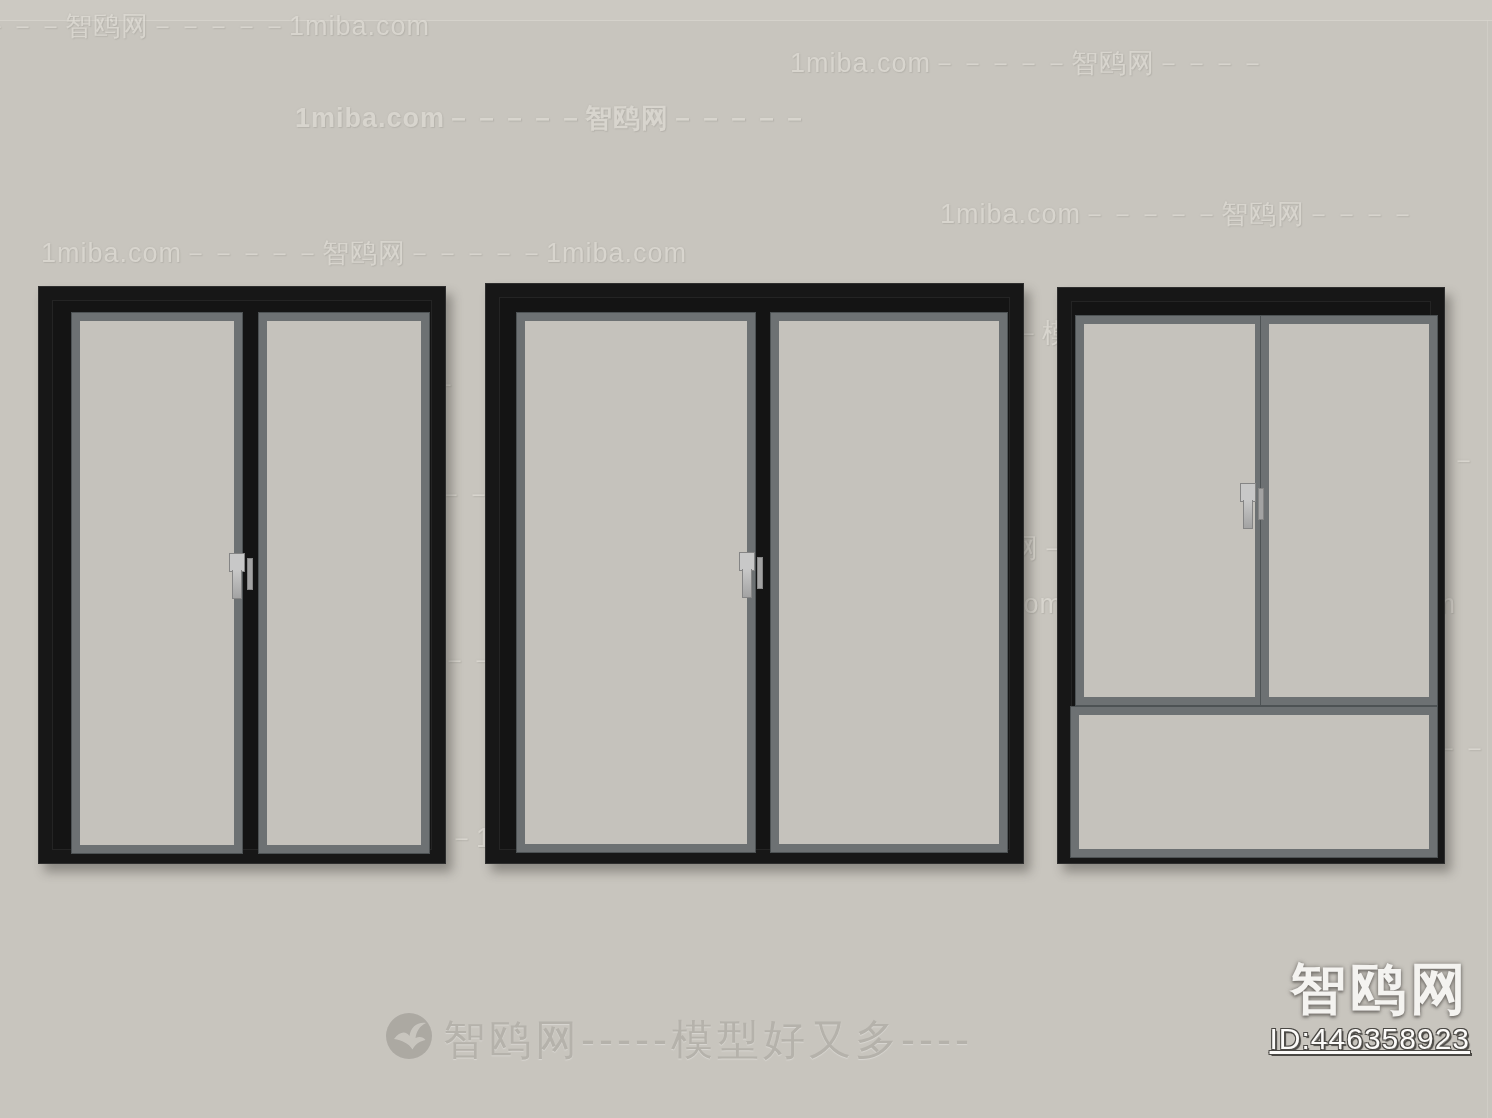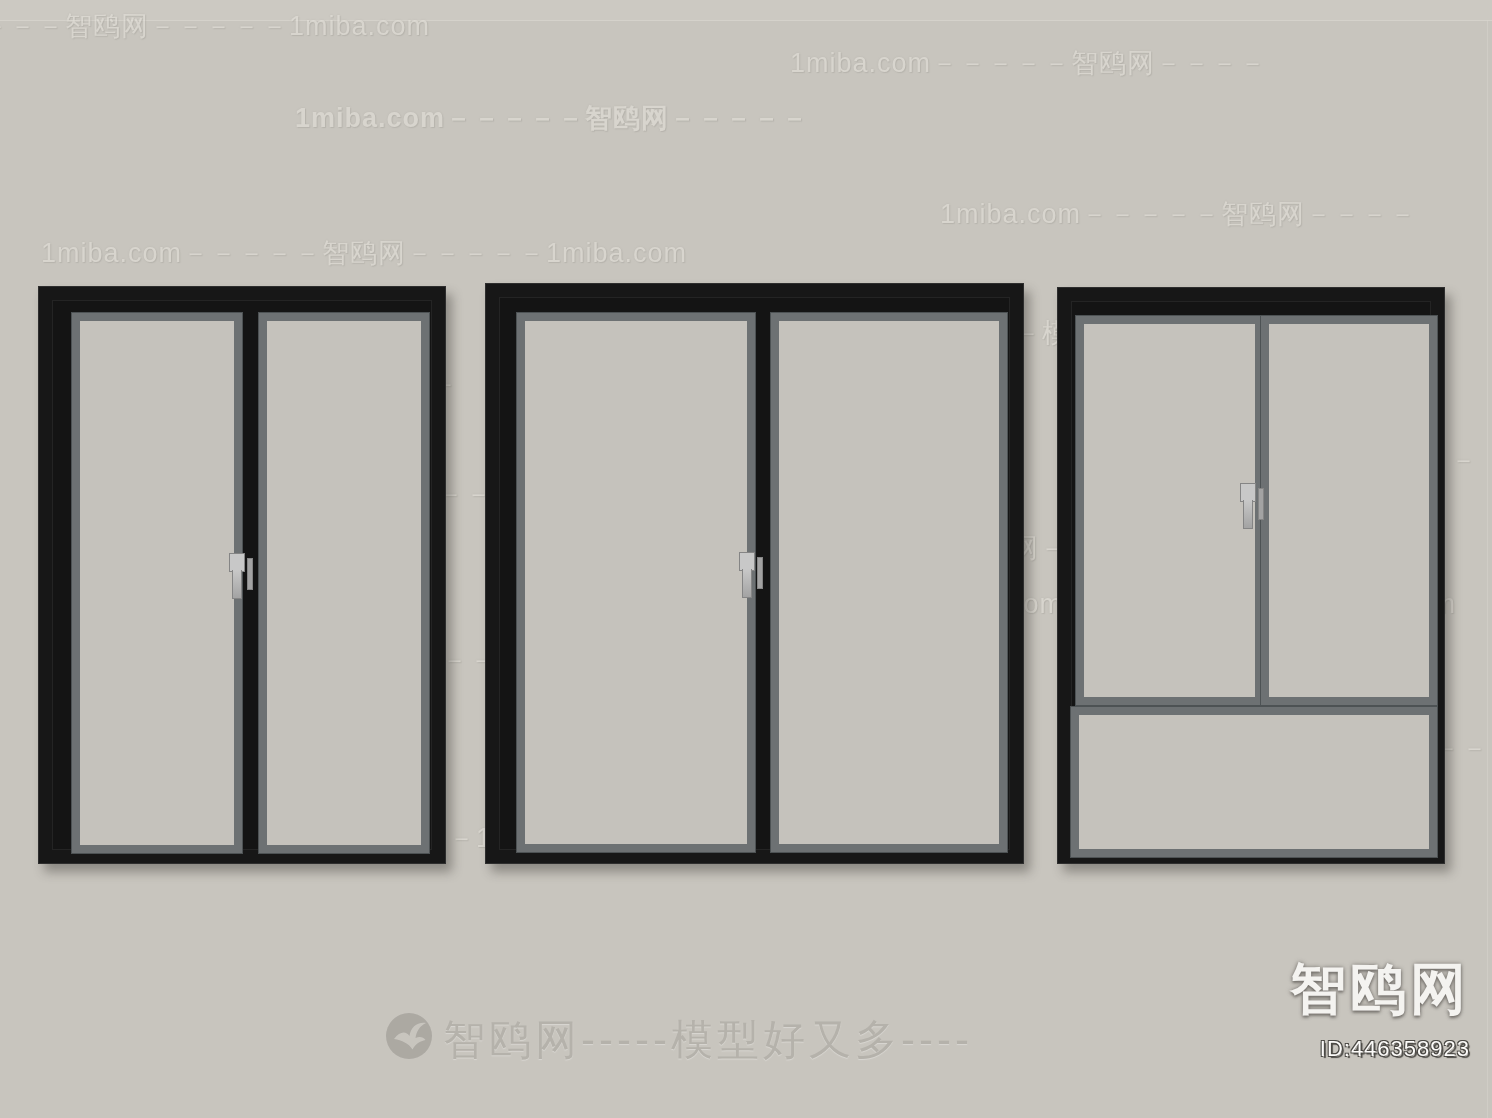--- a/index.html
+++ b/index.html
@@ -63,23 +63,24 @@
   }
 
   
   .corner-badge{position:absolute;right:22px;top:958px;text-align:right;pointer-events:none;}
   .corner-site{
     font-size:56px;font-weight:bold;letter-spacing:4px;line-height:1.1;
     color:var(--badgeText);
     text-shadow:0 0 4px var(--badgeShadow), 0 2px 3px var(--badgeShadow);
   }
   .corner-id{
-    font-size:22px;letter-spacing:1px;margin-top:16px;color:var(--idText);
+    font-size:30px;letter-spacing:1px;margin-top:2px;color:var(--idText);
     text-shadow:-1px -1px 0 var(--idOutline), 1px -1px 0 var(--idOutline),
                 -1px 1px 0 var(--idOutline), 2px 2px 1px var(--idOutline);
+    text-decoration:underline;
   }
 </style>
 </head>
 <body>
 
 <div id="stage">
 
   <div class="wall-top"></div>
   <div class="seam-h"></div>
   <div class="seam-v"></div>

